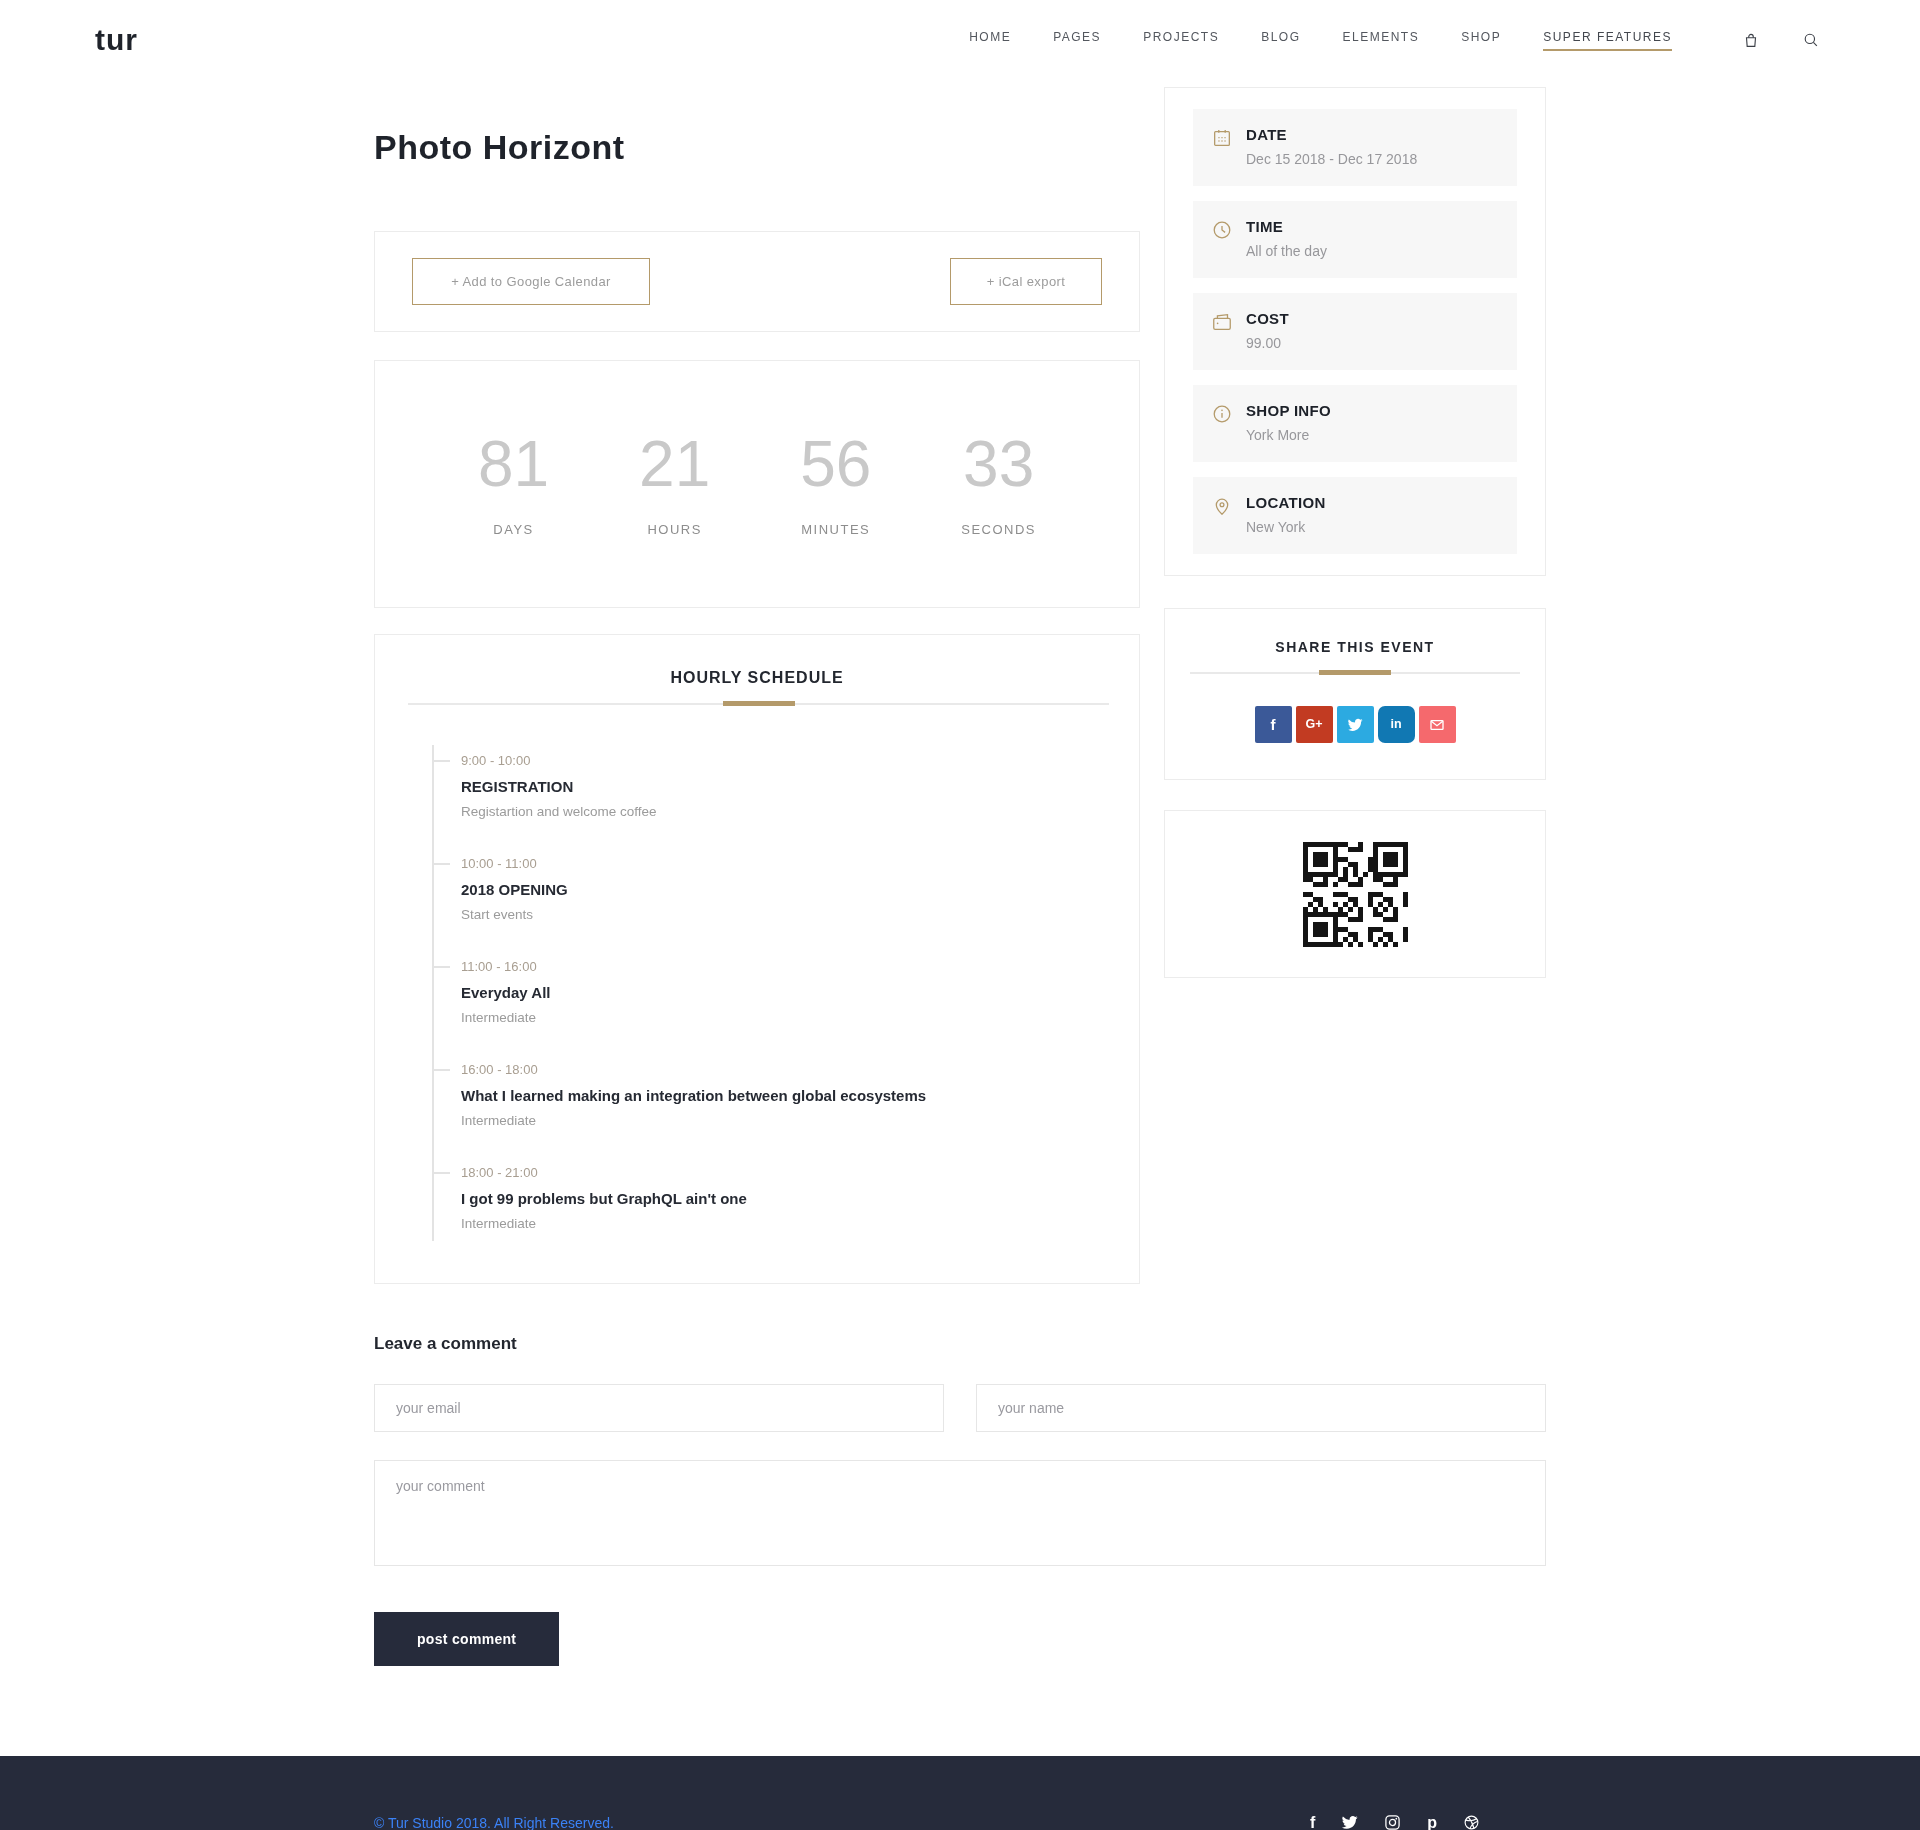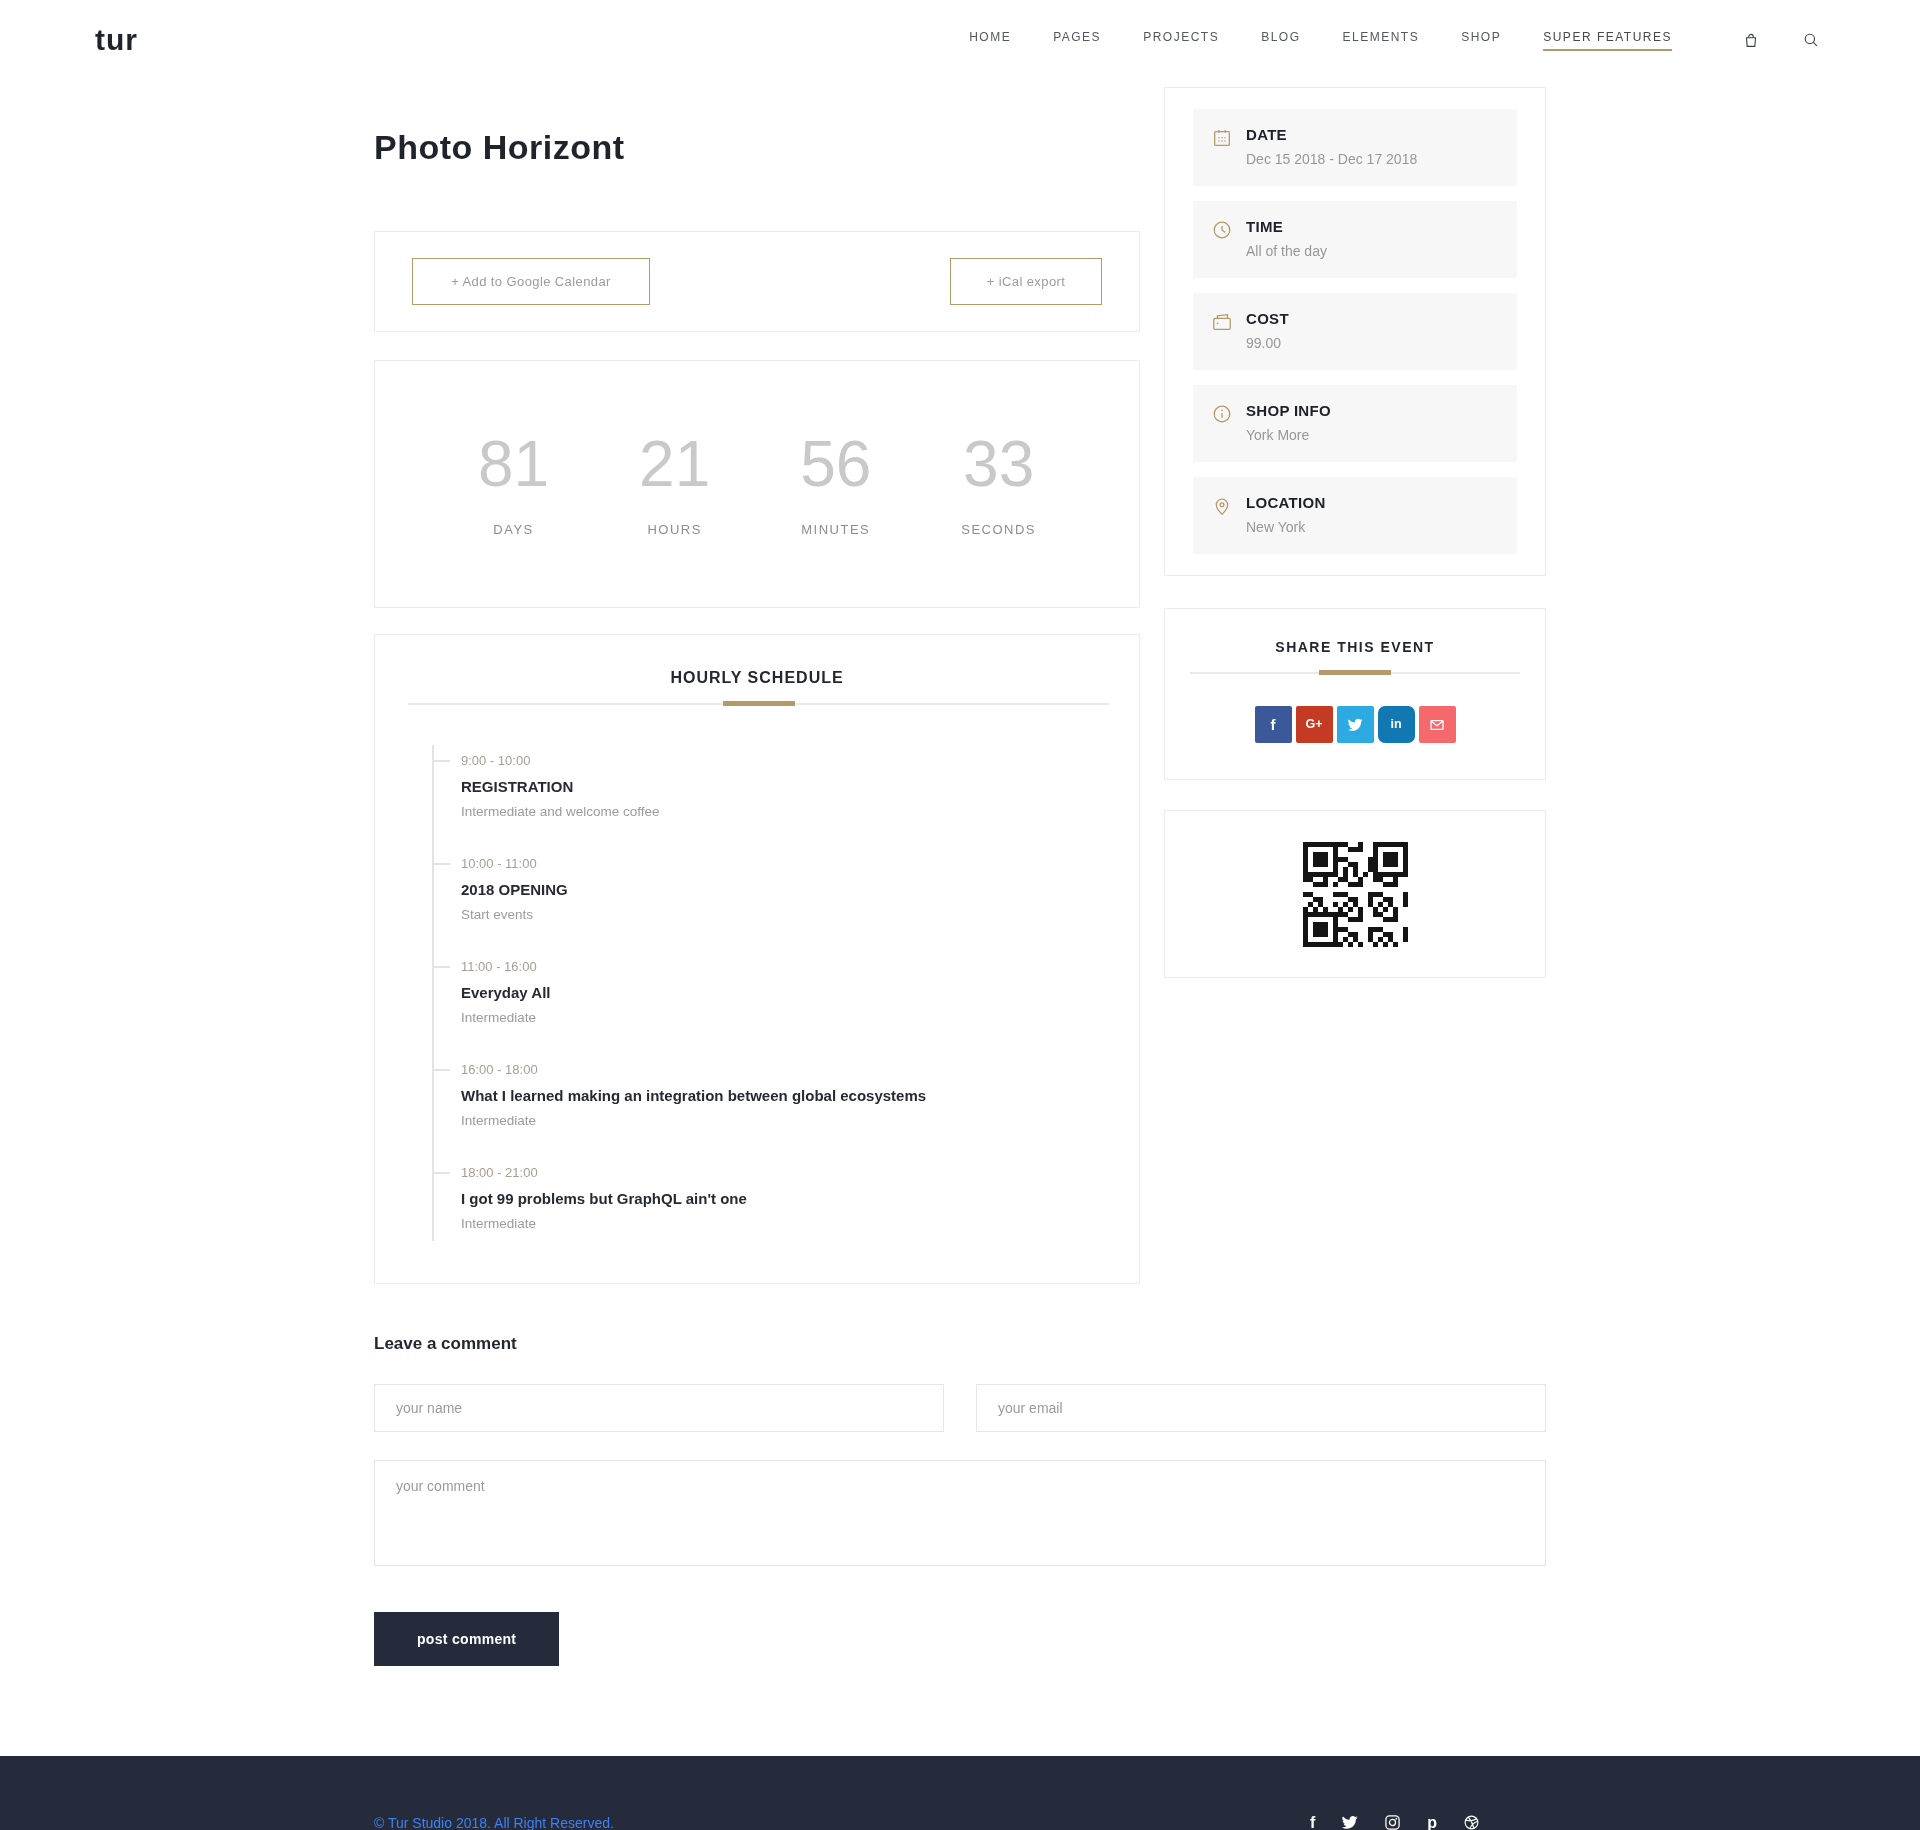--- a/index.html
+++ b/index.html
@@ -150,21 +150,21 @@
         </div>
       </div>
 
       <div class="box schedule-box">
         <div class="schedule-title">HOURLY SCHEDULE</div>
         <div class="underline"></div>
         <div class="timeline">
           <div class="tl-item">
             <div class="tl-time">9:00 - 10:00</div>
             <div class="tl-title">REGISTRATION</div>
-            <div class="tl-sub">Intermediate and welcome coffee</div>
+            <div class="tl-sub">Registartion and welcome coffee</div>
           </div>
           <div class="tl-item">
             <div class="tl-time">10:00 - 11:00</div>
             <div class="tl-title">2018 OPENING</div>
             <div class="tl-sub">Start events</div>
           </div>
           <div class="tl-item">
             <div class="tl-time">11:00 - 16:00</div>
             <div class="tl-title">Everyday All</div>
             <div class="tl-sub">Intermediate</div>
@@ -494,22 +494,22 @@
             <i style="left:80px;top:100px"></i>
             <i style="left:90px;top:100px"></i>
           </div>
       </div>
     </div>
   </div>
 
   <div class="comment-section">
     <h3 class="comment-heading">Leave a comment</h3>
     <div class="comment-row">
+      <input type="text" placeholder="your email" style="">
       <input type="text" placeholder="your name" style="">
-      <input type="text" placeholder="your email" style="">
     </div>
     <textarea placeholder="your comment" style=""></textarea>
     <div>
       <button class="submit-btn">post comment</button>
     </div>
   </div>
 </div>
 
 <footer>
   <div class="footer-inner">

